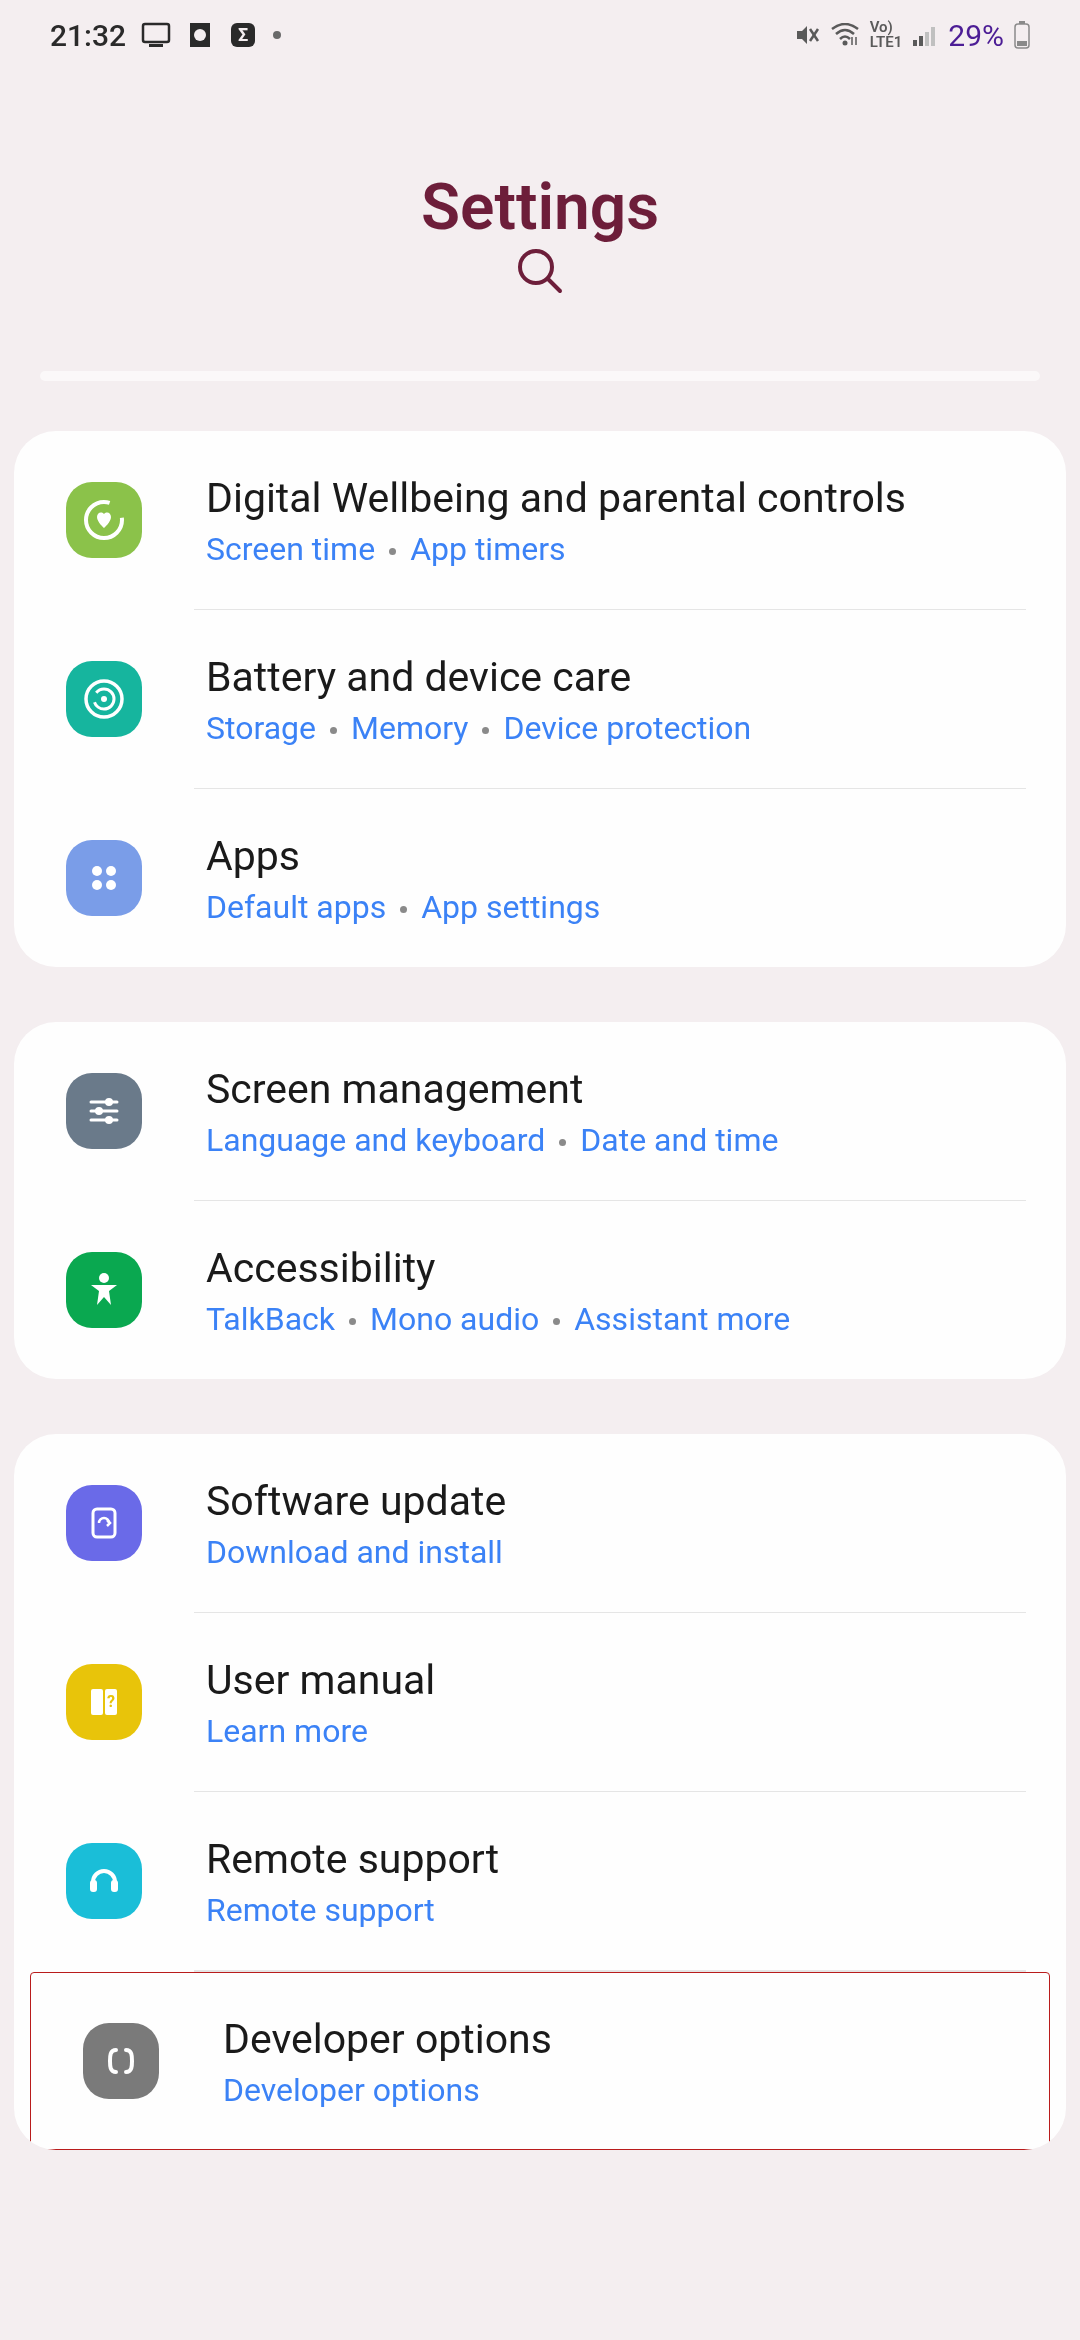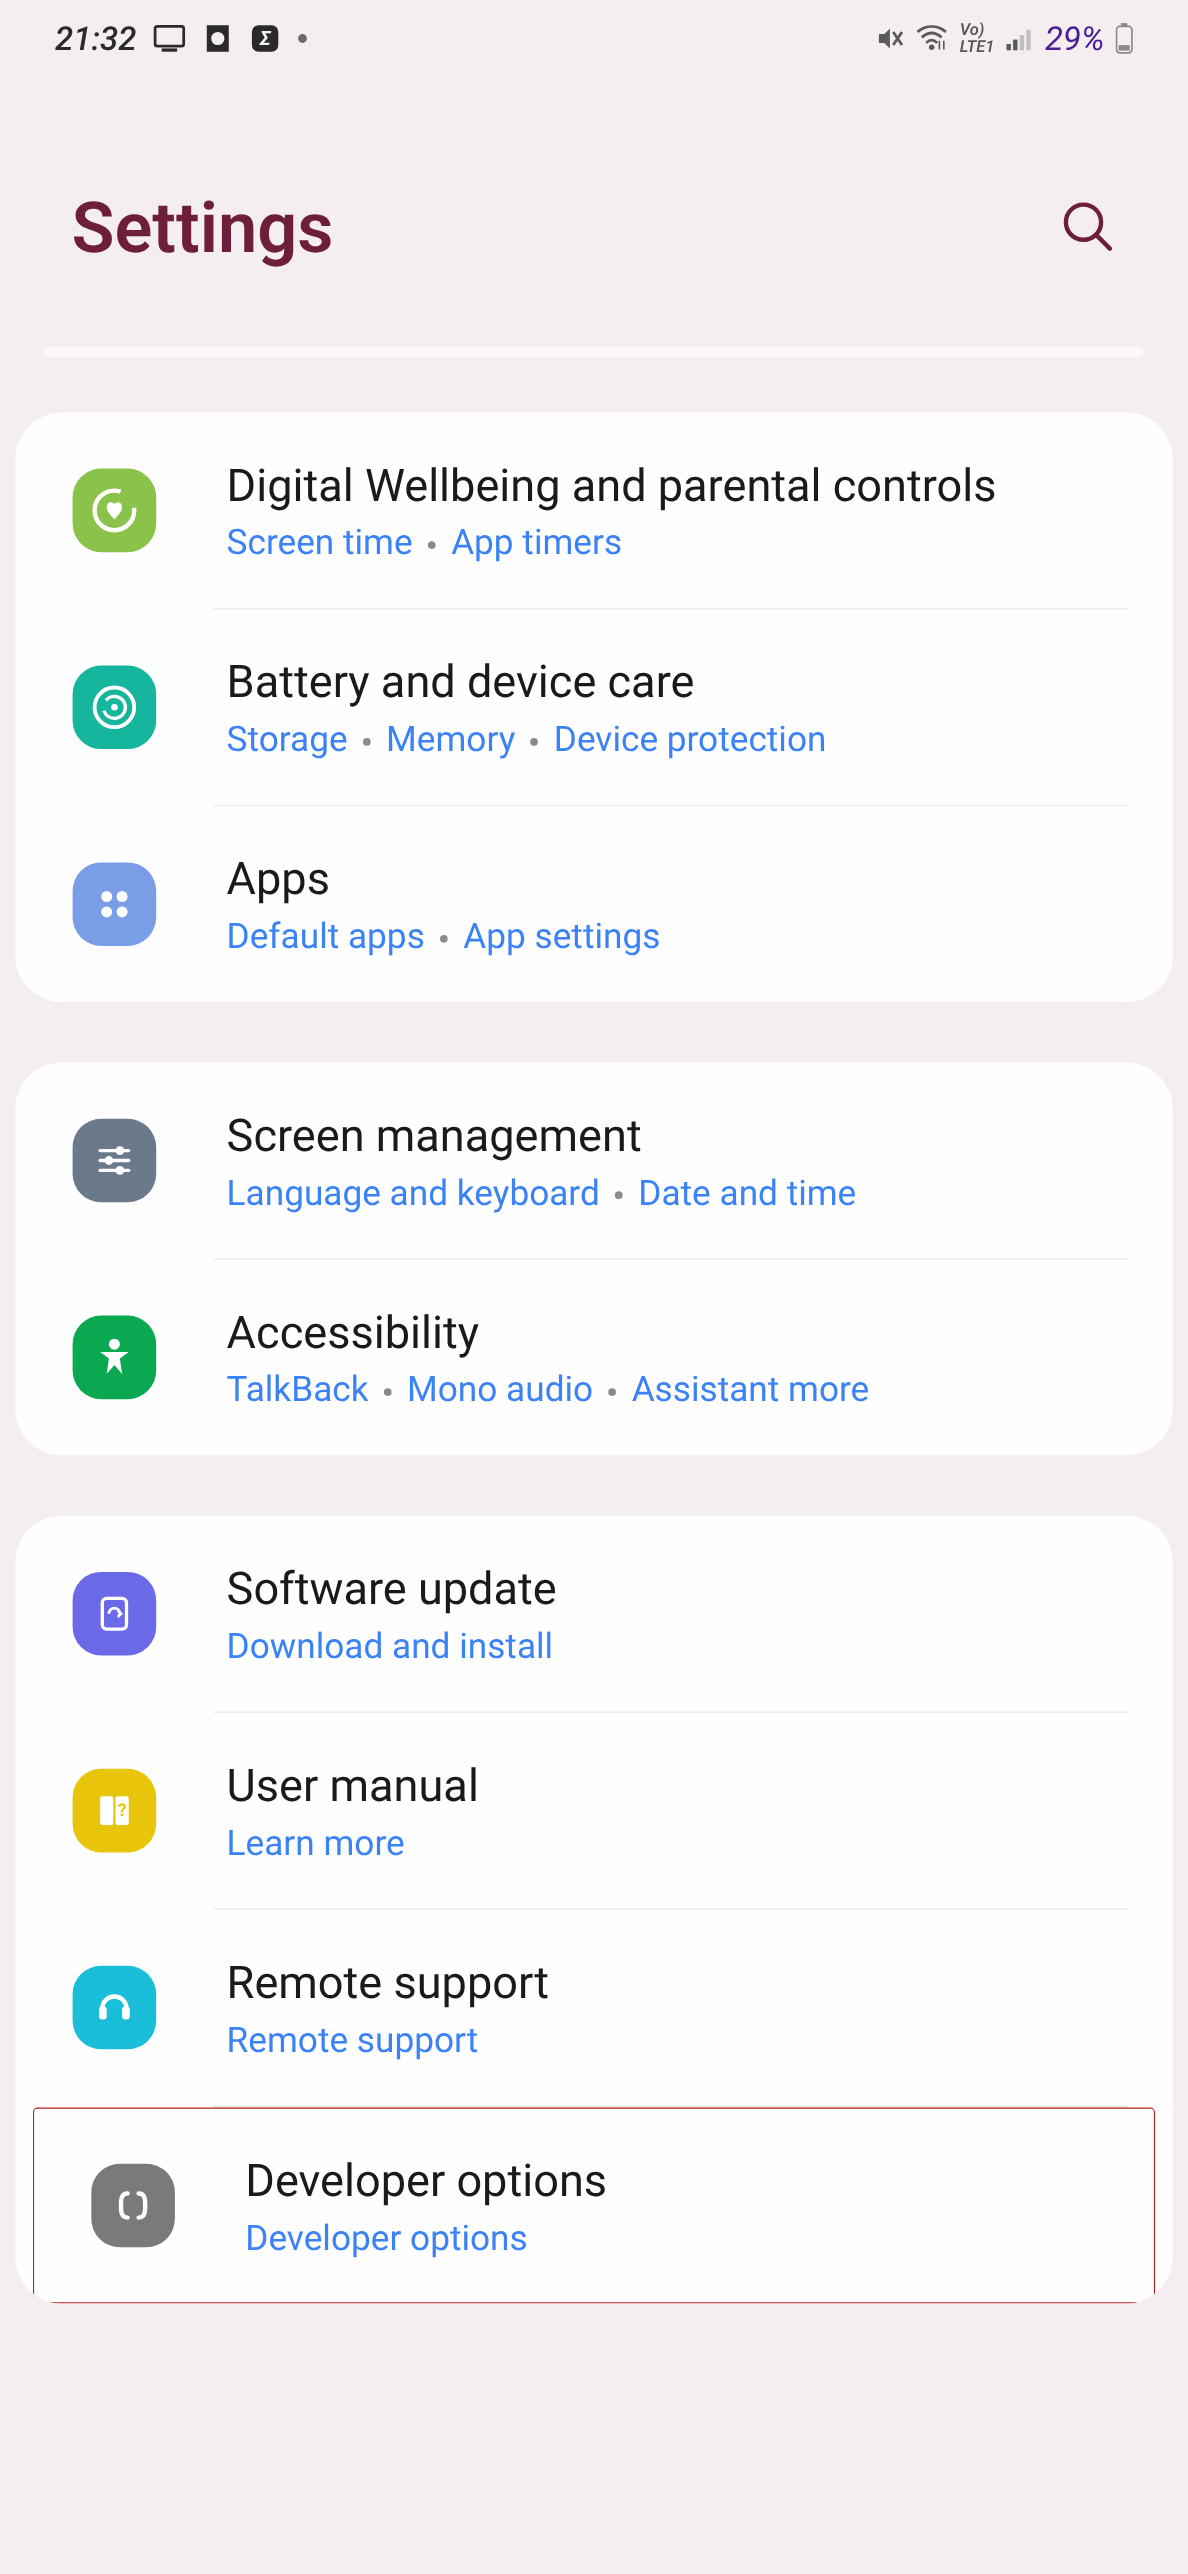--- a/index.html
+++ b/index.html
@@ -15,21 +15,20 @@
       overflow: hidden;
     }
     .status-bar {
       height: 70px;
       display: flex;
       justify-content: space-between;
       align-items: center;
       padding: 0 50px;
       font-size: 28px;
       color: #2a2a2a;
-      font-style: italic;
     }
     .status-left {
       display: flex;
       align-items: center;
       gap: 15px;
     }
     .status-right {
       display: flex;
       align-items: center;
       gap: 10px;
@@ -42,20 +41,21 @@
     .status-icon {
       display: inline-flex;
       align-items: center;
       justify-content: center;
     }
     .header {
       padding: 100px 65px 70px 65px;
       display: flex;
       justify-content: space-between;
       align-items: center;
+      flex-direction: column;
     }
     .header-title {
       font-size: 64px;
       font-weight: 600;
       color: #6d1e3a;
     }
     .search-icon {
       width: 52px;
       height: 52px;
     }

